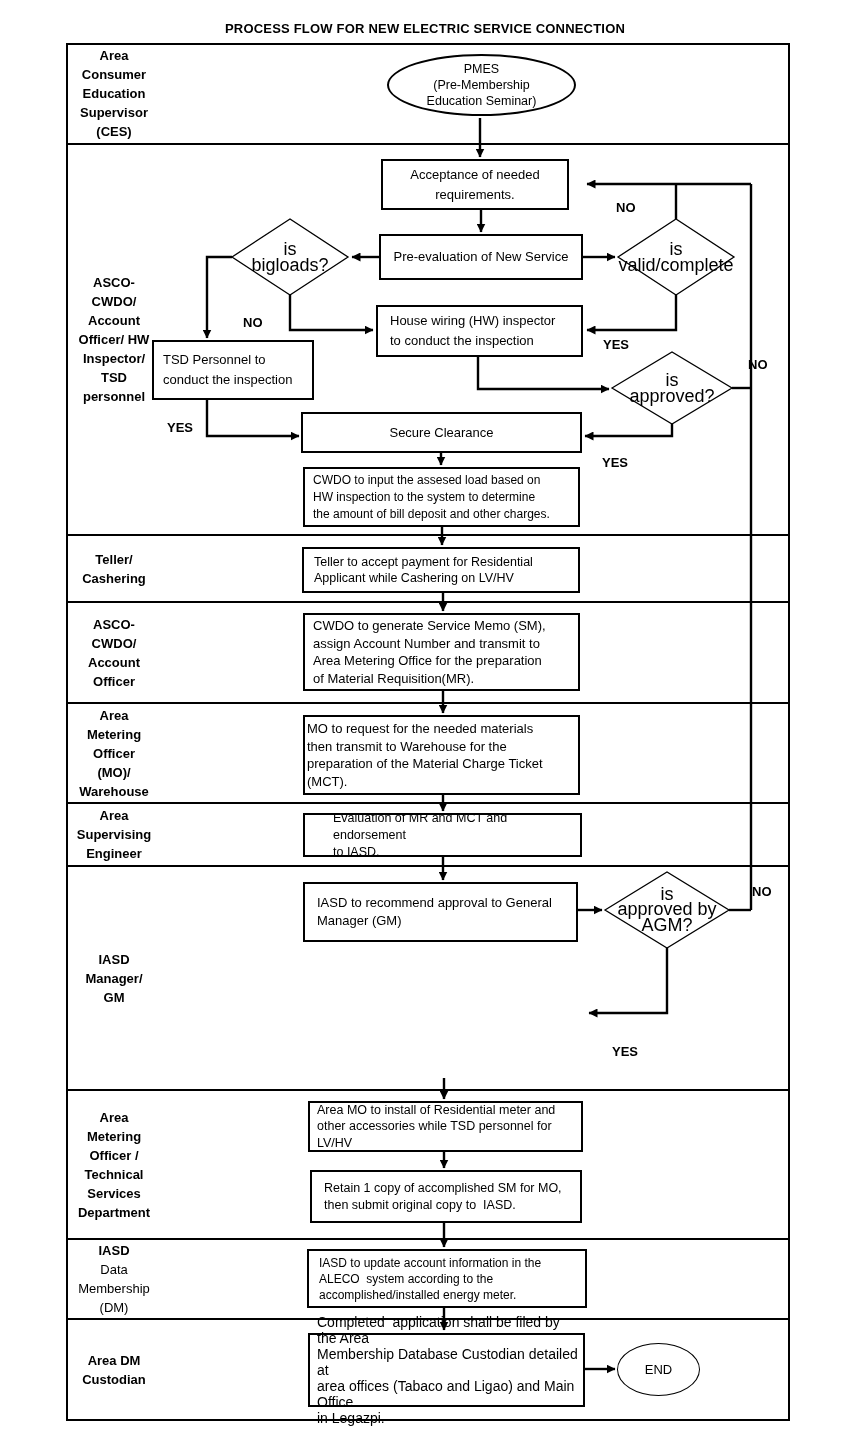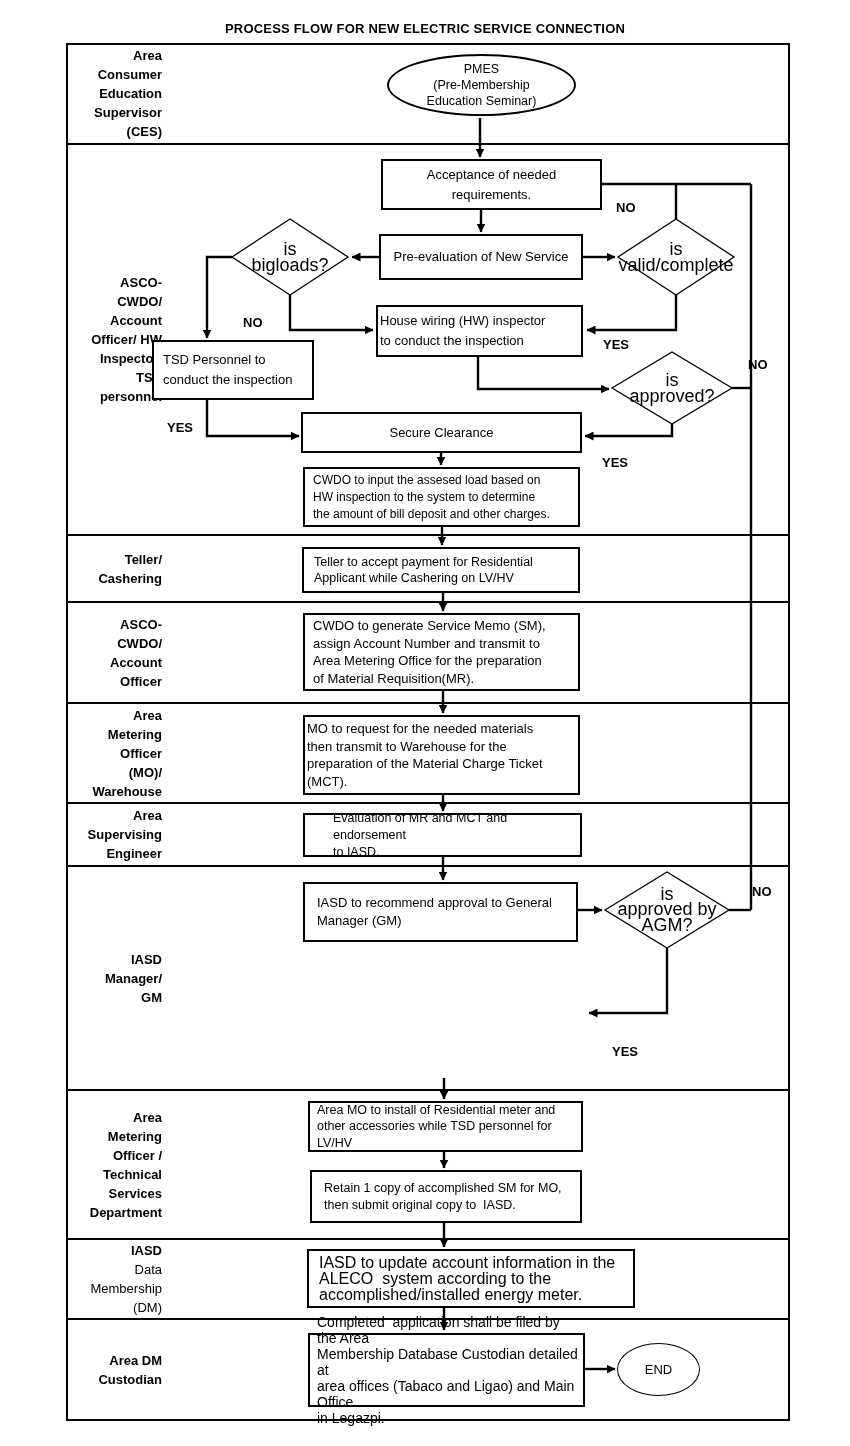--- a/index.html
+++ b/index.html
@@ -12,54 +12,54 @@
     position:absolute;top:21px;left:0;width:850px;text-align:center;
     font-size:13px;font-weight:bold;letter-spacing:.2px;
   }
   #tableborder{
     position:absolute;left:66px;top:43px;width:724px;height:1378px;
     border:2px solid #000;box-sizing:border-box;
   }
   .hline{position:absolute;left:66px;width:724px;height:2px;background:#000;}
   .lane{position:absolute;left:66px;width:724px;display:flex;align-items:center;}
   .lanelabel{
-    width:96px;margin-left:0px;text-align:right;font-weight:bold;
+    width:96px;margin-left:0px;text-align:center;font-weight:bold;
     font-size:13px;line-height:19px;white-space:pre-line;
   }
   .lanelabel .normal{font-weight:normal;display:block;white-space:pre-line;}
   svg.connectors{position:absolute;left:0;top:0;pointer-events:none;}
   .node{
     position:absolute;background:#fff;border:2px solid #000;box-sizing:border-box;
     display:flex;flex-direction:column;justify-content:center;
     font-size:13px;line-height:17.5px;white-space:pre-wrap;
   }
   .ctr{align-items:center;text-align:center;}
   .oval{border-radius:50%;}
   .dtext{
     position:absolute;display:flex;align-items:center;justify-content:center;
     text-align:center;font-size:18px;line-height:16px;white-space:pre-line;
   }
   .elabel{position:absolute;font-weight:bold;font-size:13px;}
   
   #n-pmes{left:387px;top:54px;width:189px;height:62px;font-size:12.5px;line-height:16px;border-width:2px;}
-  #n-acceptance{left:381px;top:159px;width:221px;height:51px;line-height:20px;}
+  #n-acceptance{left:381px;top:159px;width:188px;height:51px;line-height:20px;}
   #n-preeval{left:379px;top:234px;width:204px;height:46px;}
-  #n-housewiring{left:376px;top:305px;width:207px;height:52px;line-height:20px;padding-left:2px;}
+  #n-housewiring{left:376px;top:305px;width:207px;height:52px;line-height:20px;padding-left:12px;}
   #n-tsd{left:152px;top:340px;width:162px;height:60px;line-height:20px;padding-left:9px;}
   #n-secure{left:301px;top:412px;width:281px;height:41px;}
   #n-cwdoinput{left:303px;top:467px;width:277px;height:60px;font-size:12px;line-height:17px;padding-left:8px;}
   #n-teller{left:302px;top:547px;width:278px;height:46px;font-size:12.5px;line-height:16.5px;padding-left:10px;}
   #n-cwdogen{left:303px;top:613px;width:277px;height:78px;padding-left:8px;}
   #n-morequest{left:303px;top:715px;width:277px;height:80px;padding-left:2px;}
   #n-evaluation{left:303px;top:813px;width:279px;height:44px;font-size:12.5px;line-height:17px;padding-left:28px;}
   #n-iasdrec{left:303px;top:882px;width:275px;height:60px;line-height:18px;padding-left:12px;}
   #n-iasdseg{left:302px;top:954px;width:286px;height:124px;font-size:12.5px;line-height:17.3px;padding-left:10px;padding-right:4px;}
   #n-areamoinstall{left:308px;top:1101px;width:275px;height:51px;font-size:12.5px;line-height:16.5px;padding-left:7px;}
   #n-retain{left:310px;top:1170px;width:272px;height:53px;font-size:12.5px;line-height:16.5px;padding-left:12px;}
-  #n-iasdupdate{left:307px;top:1249px;width:328px;height:59px;font-size:16px;line-height:16px;padding-left:10px;}
+  #n-iasdupdate{left:307px;top:1249px;width:280px;height:59px;font-size:12px;line-height:16px;padding-left:10px;}
   #n-completed{left:308px;top:1333px;width:277px;height:74px;font-size:14px;line-height:16px;padding-left:7px;}
   #n-end{left:617px;top:1343px;width:83px;height:53px;border-width:1.5px;}
   
   #t-bigloads{left:232px;top:224px;width:116px;height:66px;}
   #t-valid{left:611px;top:224px;width:130px;height:66px;}
   #t-approved{left:612px;top:356px;width:120px;height:64px;}
   #t-agm{left:603px;top:874px;width:128px;height:72px;line-height:15.5px;}
   
   #l-valid-no{left:616px;top:200px;}
   #l-bigloads-no{left:243px;top:315px;}

